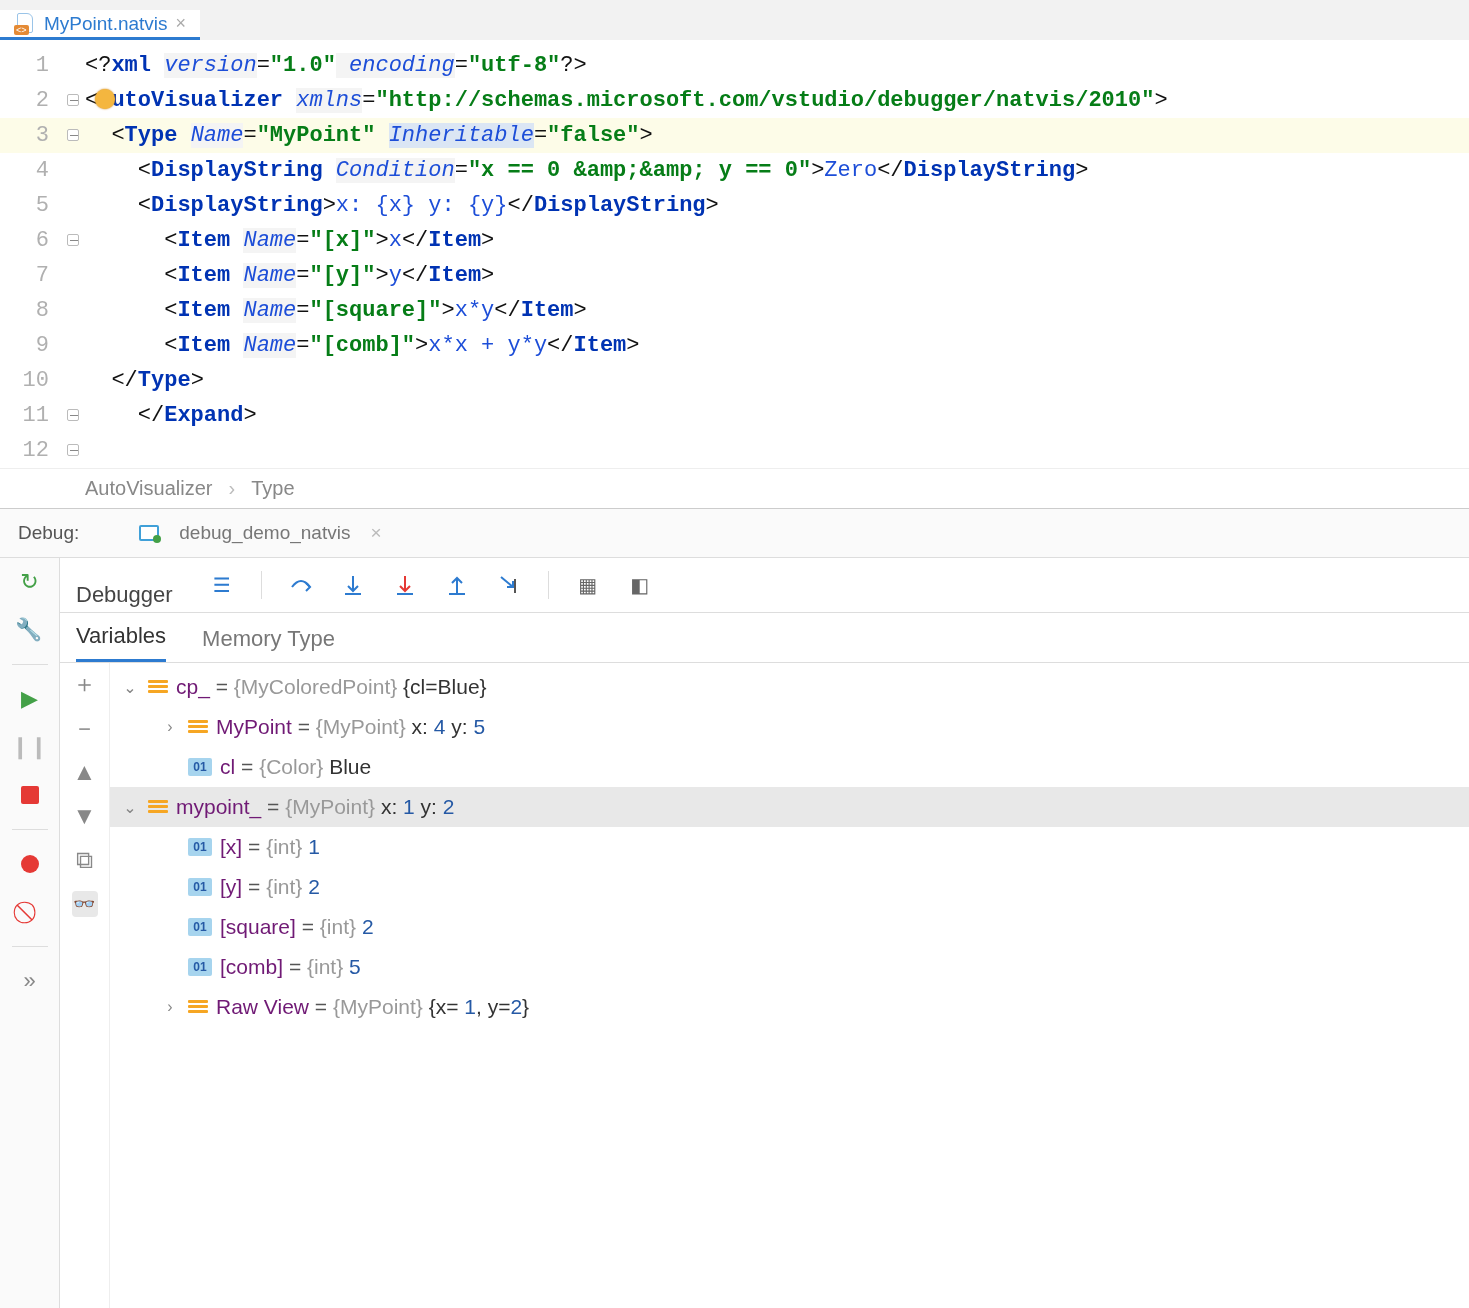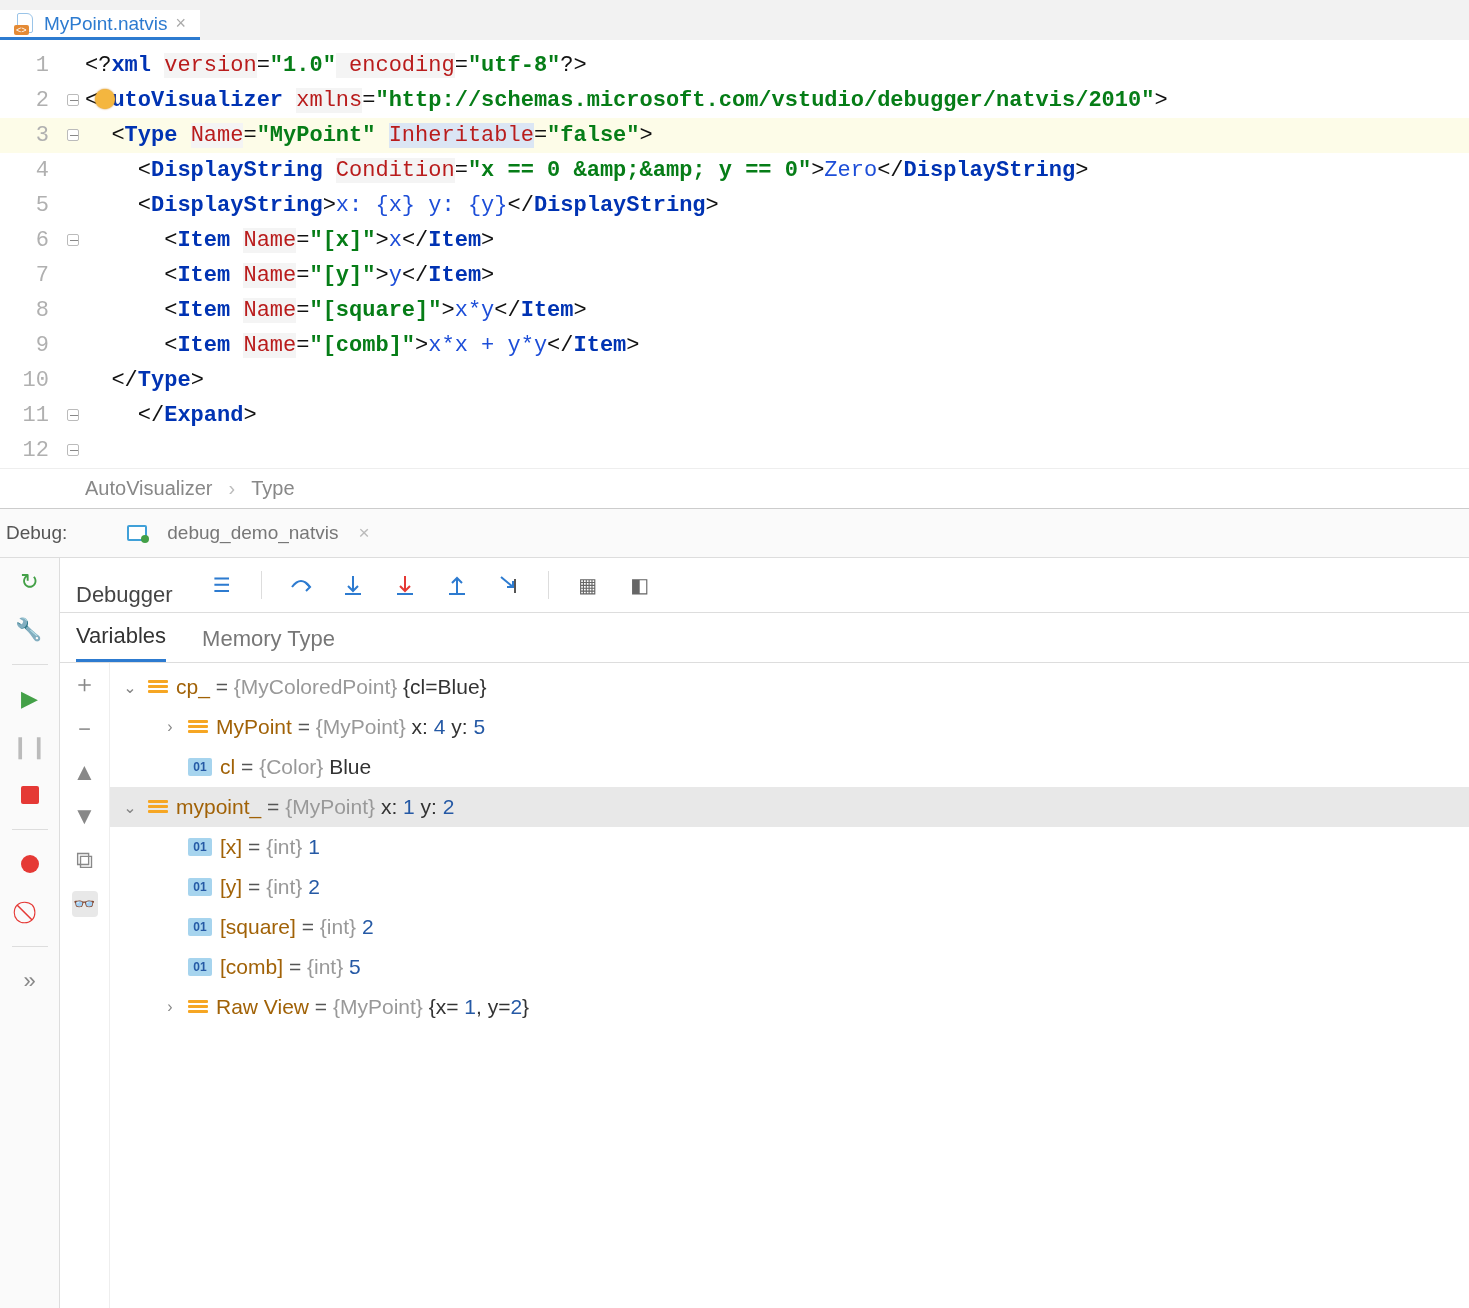--- a/index.html
+++ b/index.html
@@ -21,31 +21,31 @@
   .gutter-line .fold { position:absolute; right:6px; top:11px; width:12px; height:12px; border:1px solid #bbb; border-radius:2px; background:#fff; }
   .gutter-line .fold::after { content:""; position:absolute; top:5px; left:2px; width:8px; height:1px; background:#888; }
   .gutter-line .bulb { position:absolute; right:-30px; top:6px; width:20px; height:20px; border-radius:50%; background:#f4b63f; box-shadow:0 0 2px #c87a00; }
   .gutter-line.cur { background:#fdfce8; }
 
   .code { flex:1; font-family: Consolas, "Courier New", monospace; font-size:22px; padding-top:8px; }
   .code-line { height:35px; line-height:35px; white-space:pre; }
   .code-line.cur { background:#fdfce8; }
   .tok-punc { color:#111; }
   .tok-tag  { color:#0033b3; font-weight:bold; }
-  .tok-attr { color:#b91c1c; background:#f4f4f4; }
+  .tok-attr { color:#1d4ed8; background:#f4f4f4;font-style:italic; }
   .tok-val  { color:#067d17; font-weight:bold; }
   .tok-text { color:#1d4ed8; }
   .tok-sel  { background:#dbe6f4; }
 
   
   .crumbs { height:40px; display:flex; align-items:center; padding-left:85px; gap:12px; color:#888; font-size:20px; border-top:1px solid #eee; }
   .crumbs .sep::after { content:"›"; color:#bbb; margin:0 4px; }
 
   
-  .debug-head { height:50px; background:#fafafa; border-top:1px solid #ccc; border-bottom:1px solid #ddd; display:flex; align-items:center; padding-left:6px; gap:20px; font-size:19px; color:#555; }
+  .debug-head { height:50px; background:#fafafa; border-top:1px solid #ccc; border-bottom:1px solid #ddd; display:flex; align-items:center; padding-left:18px; gap:20px; font-size:19px; color:#555; }
   .cfg-icon { width:20px; height:16px; border:2px solid #40a0d8; border-radius:2px; position:relative; background:#fff; }
   .cfg-icon::after { content:""; position:absolute; bottom:-4px; right:-4px; width:8px; height:8px; border-radius:50%; background:#43a047; }
   .debug-name { color:#777; }
   .debug-close { color:#bbb; }
 
   
   .debug-body { flex:1; display:flex; }
 
   .debug-left { width:60px; background:#fafafa; border-right:1px solid #ddd; display:flex; flex-direction:column; align-items:center; padding-top:10px; gap:20px; }
   .dbg-btn { width:28px; height:28px; display:flex; align-items:center; justify-content:center; font-size:22px; cursor:pointer; }
@@ -77,21 +77,21 @@
   .vg-glasses{ background:#e8e8e8; border-radius:4px; font-size:18px; padding:2px 2px;}
   .var-tree { flex:1; padding-top:4px; font-size:21px; }
   .row { height:40px; display:flex; align-items:center; padding-left:10px; gap:8px; }
   .row.sel { background:#e8e8e8; }
   .chev { width:20px; text-align:center; color:#888; cursor:pointer; font-size:16px; }
   .indent0{} .indent1{ padding-left:50px;}
   .kind-obj { width:20px; height:14px; position:relative; }
   .kind-obj::before, .kind-obj::after, .kind-obj span{ display:block; height:3px; margin-bottom:2px; background:#f6a623; border-radius:1px; }
   .kind-obj::before{content:""; width:20px;} .kind-obj span{width:20px;} .kind-obj::after{content:""; width:20px;}
   .kind-prim { width:24px; height:18px; background:#a6d4ee; color:#2559a5; font-size:12px; font-weight:bold; display:flex; align-items:center; justify-content:center; border-radius:2px; }
-  .v-name{ color:#a16207;text-align:right; } .v-eq{ color:#555; } .v-type{ color:#999; } .v-val{ color:#2559a5; } .v-str{ color:#333; }
+  .v-name{ color:#701a75;text-align:right; } .v-eq{ color:#555; } .v-type{ color:#999; } .v-val{ color:#2559a5; } .v-str{ color:#333; }
 
   svg.arrow { width:24px; height:24px; }
 </style>
 </head>
 <body>
 
 <div class="tab-bar">
   <div class="tab">
     <span class="file-icon"></span>
     <span>MyPoint.natvis</span>

